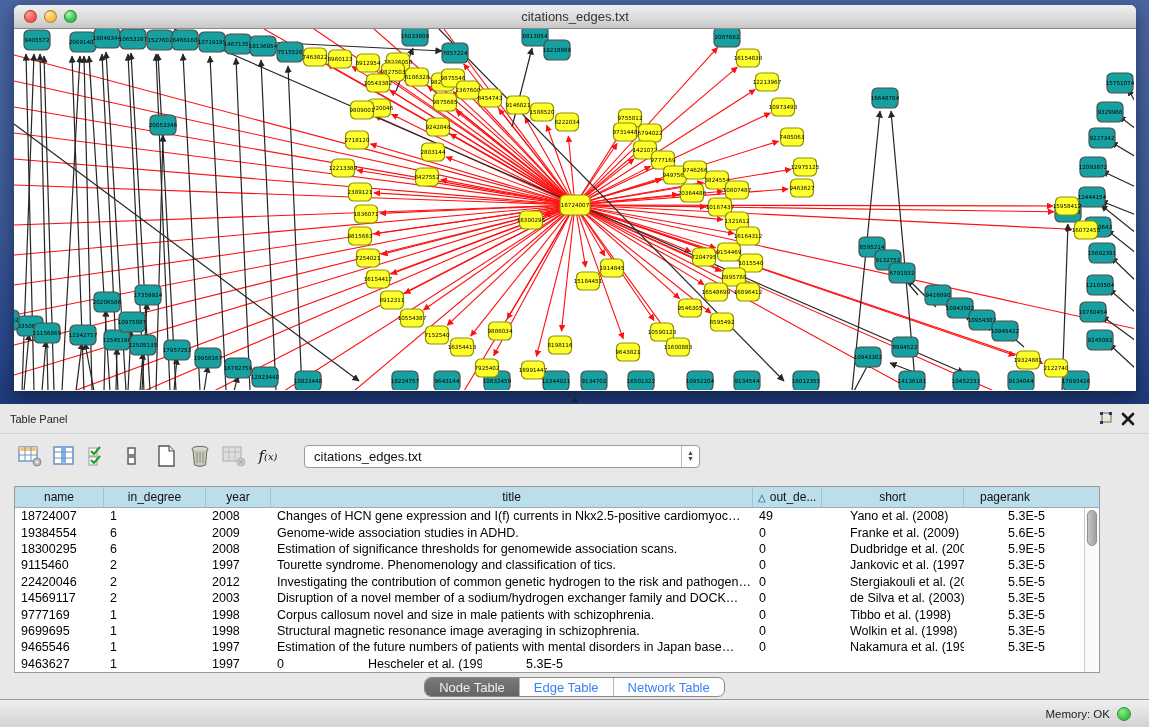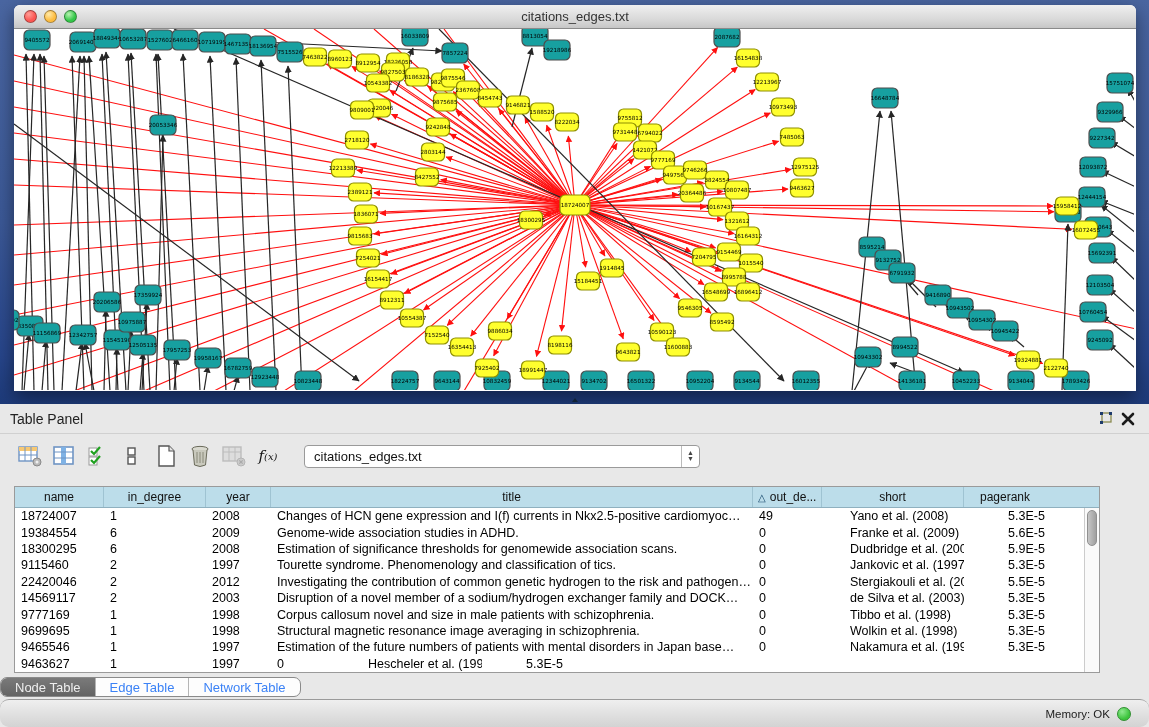--- a/index.html
+++ b/index.html
@@ -19,21 +19,21 @@
   .light.red { background:radial-gradient(circle at 35% 30%,#ff9d97,#fc5753 60%); }
   .light.yellow { background:radial-gradient(circle at 35% 30%,#ffe9a8,#fdbc40 60%); }
   .light.green { background:radial-gradient(circle at 35% 30%,#b6f2b0,#34c749 60%); }
   #window-title { font-size:13px; color:#333; }
   #canvas-wrap { position:relative; width:1120px; height:361px; overflow:hidden; background:#fff; }
 
   
   #table-panel { position:absolute; left:0; top:404px; width:1149px; height:295px; background:#e8e8e8; }
   #panel-header { height:30px; display:flex; align-items:center; padding:0 10px;
     background:#e8e8e8; border-bottom:1px solid #d0d0d0; }
-  #panel-title { font-size:14px; color:#222; }
+  #panel-title { font-size:11px; color:#222; }
   #panel-header .spacer { flex:1; }
   .panel-btn { width:22px; height:20px; display:flex; align-items:center; justify-content:center; cursor:default; }
   #toolbar { height:44px; display:flex; align-items:center; gap:6px; padding:0 0 0 16px; }
   .tool-btn { width:28px; height:28px; display:flex; align-items:center; justify-content:center; }
   .fx { font-family:"DejaVu Serif", serif; font-style:italic; font-size:15px; color:#111; }
   .fx small { font-size:10px; }
   #table-select { margin-left:16px; width:396px; height:23px; background:#fff; border:1px solid #9a9a9a;
     border-radius:4px; display:flex; align-items:center; font-size:13px; color:#111; overflow:hidden; }
   #table-select .val { flex:1; padding-left:9px; }
   #table-select .stepper { width:18px; height:100%; border-left:1px solid #bbb; display:flex; flex-direction:column;
@@ -49,31 +49,31 @@
   .tr { display:flex; height:16.4px; font-size:12.5px; color:#000; background:#fff; }
   .td { padding-left:6px; white-space:nowrap; overflow:hidden; display:flex; align-items:center; }
   .c-name{width:89px;} .c-in{width:102px;} .c-year{width:65px;} .c-title{width:482px;}
   .c-out{width:69px;} .c-short{width:142px; padding-left:28px;} .c-page{width:82px; padding-left:44px;}
   .th.c-short,.th.c-page{ padding-left:0; }
   #vscroll { position:absolute; right:0; top:21px; width:15px; height:164px; background:#fafafa; border-left:1px solid #ccc; }
   #vthumb { position:absolute; left:2px; top:2px; width:10px; height:36px; border-radius:5px;
     background:linear-gradient(90deg,#c6c6c6,#9f9f9f); border:1px solid #909090; }
 
   
-  #tabs-row { position:absolute; left:0; top:268px; width:1149px; height:30px; display:flex; align-items:center; }
+  #tabs-row { position:absolute; left:0; top:268px; width:1149px; height:30px; display:flex; align-items:center; justify-content:center; }
   #seg { display:flex; border:1px solid #8a8a8a; border-radius:7px; overflow:hidden; background:#fdfdfd; height:20px; }
   .seg-btn { display:flex; align-items:center; justify-content:center; font-size:13px; color:#3b82f6;
     padding:0 14px; border-right:1px solid #b5b5b5; }
   .seg-btn:last-child { border-right:none; }
   .seg-btn.sel { background:linear-gradient(180deg,#7a7a7a,#646464); color:#efefef; }
 
   
   #status-bar { position:absolute; left:0; top:699px; width:1149px; height:28px;
     background:linear-gradient(180deg,#efefef,#d3d3d3); border-top:1px solid #9a9a9a;
-    display:flex; align-items:center; justify-content:flex-end; padding-right:18px; gap:7px;border-radius:9px; }
+    display:flex; align-items:center; justify-content:flex-end; padding-right:18px; gap:7px; }
   #memory-label { font-size:11.5px; color:#222; }
   #memory-dot { width:14px; height:14px; border-radius:50%; background:radial-gradient(circle at 35% 30%,#8fe98f,#3dc43d 65%);
     border:1px solid #2e8f2e; }
   #splitter-grip { position:absolute; left:570px; top:398px; width:10px; height:5px; }
   #splitter-grip:before { content:""; position:absolute; left:2px; top:0; border-left:3px solid transparent;
     border-right:3px solid transparent; border-bottom:4px solid #123; }
 </style>
 </head>
 <body>
 

